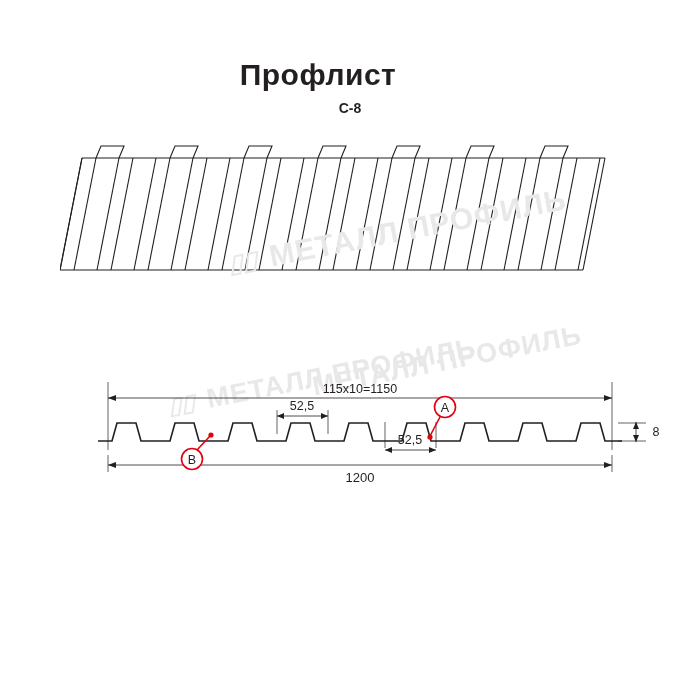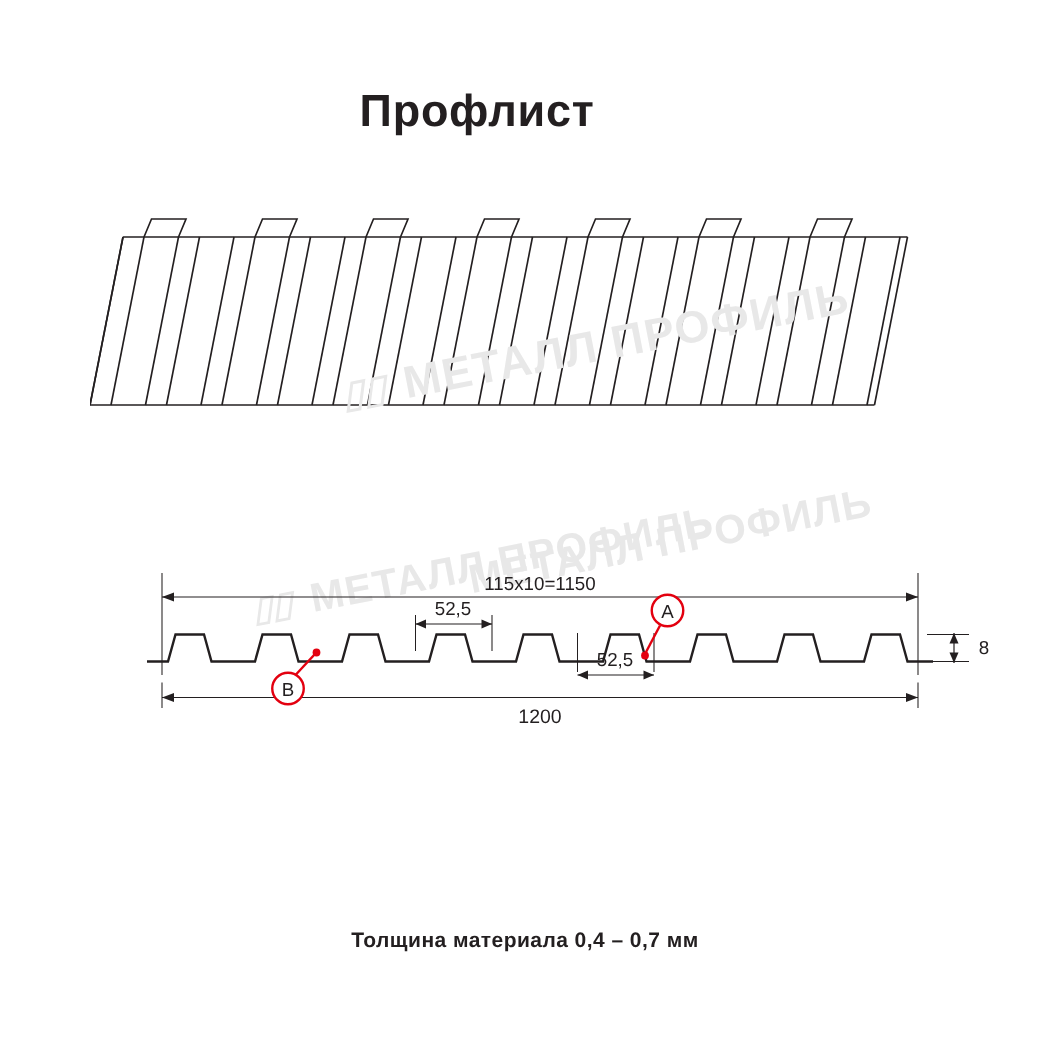--- a/index.html
+++ b/index.html
@@ -86,20 +86,21 @@
     vertical-align: middle;
     margin-right: 8px;
   }
 </style>
 </head>
 <body>
 
 <div class="page">
 
   <div class="title">Профлист</div>
+  <div class="subtitle">С-8</div>
 
   <div class="iso-wrap">
     <svg width="580" height="160" viewBox="0 0 580 160">
       <g fill="none" stroke="#231f20" stroke-width="1.1" stroke-linejoin="miter">
 
         <path d="M22 18 L545 18"></path>
 
         <path d="M0 130 L523 130"></path>
 
         <path d="M22 18 L0 130"></path>
@@ -238,15 +239,14 @@
 
       <g>
         <circle cx="152" cy="99" r="10.5" fill="#ffffff" stroke="#e3000f" stroke-width="1.6"></circle>
         <text x="152" y="104" font-family="Liberation Sans, sans-serif" font-size="12.5" fill="#231f20" text-anchor="middle">B</text>
         <path d="M157 90 L170 76" stroke="#e3000f" stroke-width="1.6" fill="none"></path>
         <circle cx="171" cy="75" r="2.6" fill="#e3000f"></circle>
       </g>
     </svg>
   </div>
 
-  <div class="footer">Толщина материала 0,4 – 0,7 мм</div>
 
 </div>
 
 </body></html>

